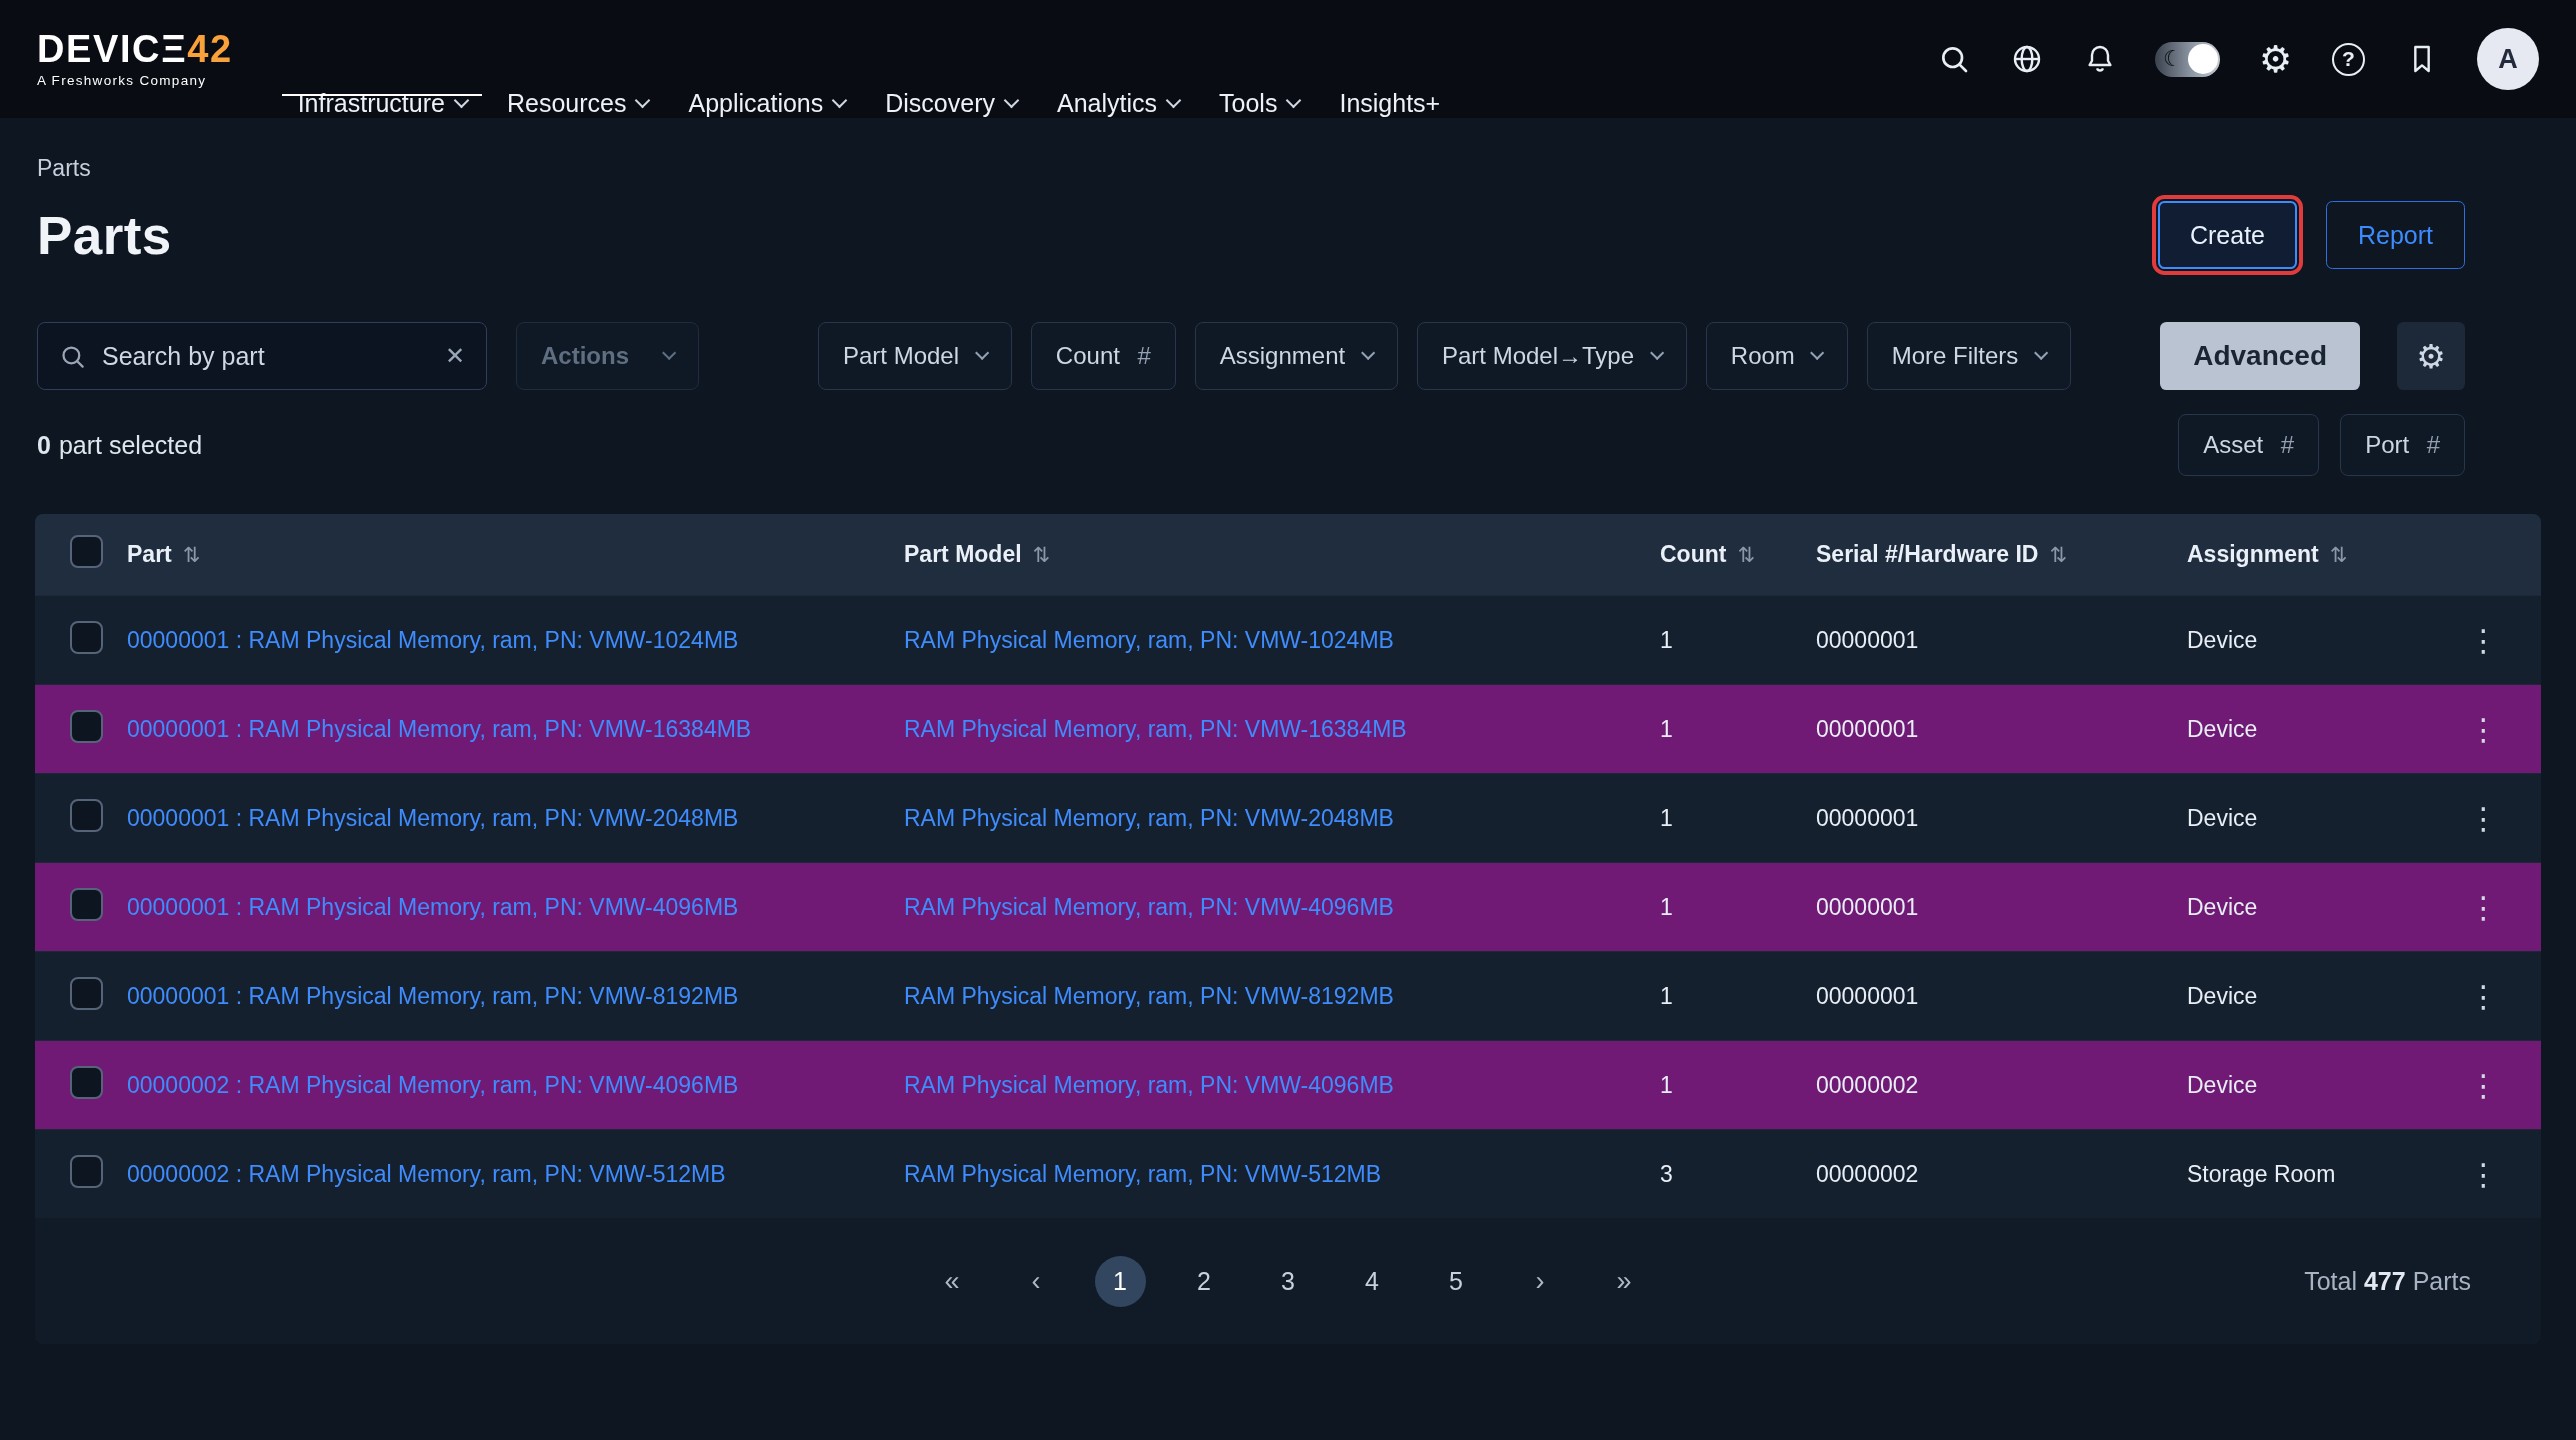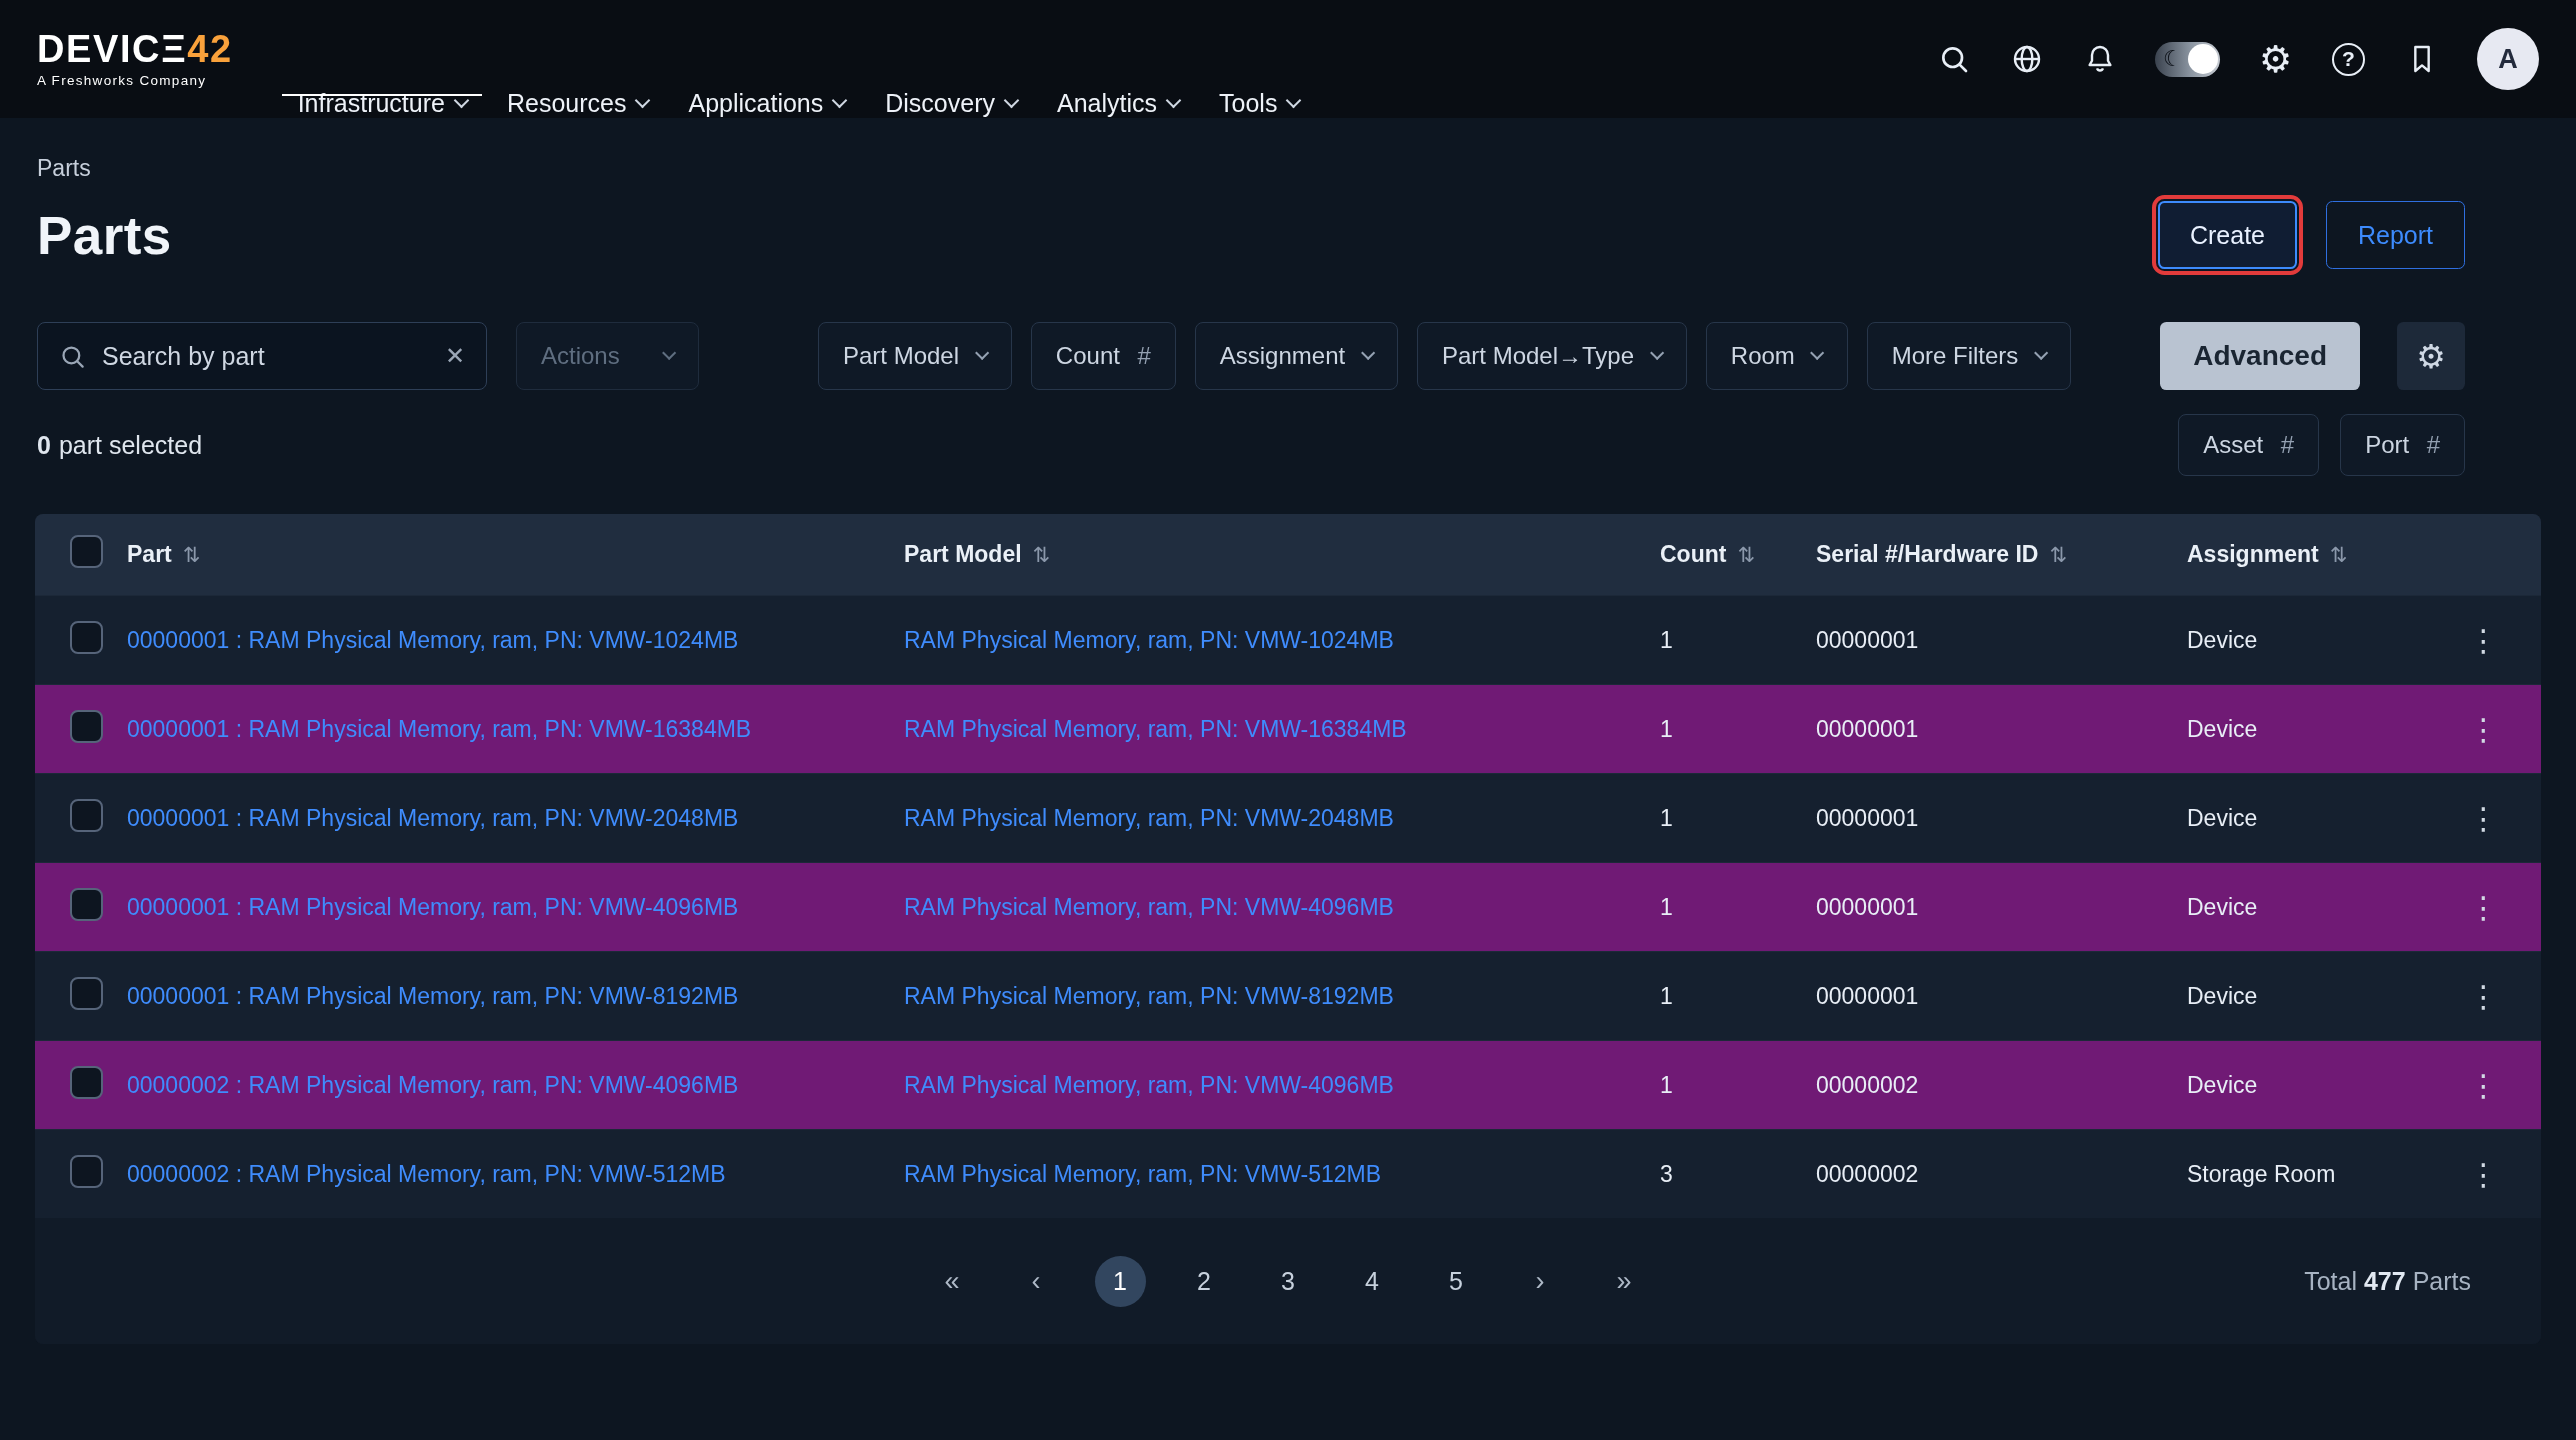--- a/index.html
+++ b/index.html
@@ -86,21 +86,21 @@
   .chip {
     height: 68px; display: inline-flex; align-items: center; gap: 17.5px; padding: 0 24px;
     border: 1.6px solid #27364a; border-radius: 8px; font-size: 24px; color: #cdd6e2;
     background: #0f1926; cursor: pointer; white-space: nowrap;
   }
   .chip .chev { width: 10.3px; height: 10.3px; border-width: 2px; color: #94a1b2; }
   .chip.disabled { color: #5f6e80; border-color: #1f2c3d; }
   .chip.disabled .chev { color: #5f6e80; }
   .hash { color: #94a1b2; }
 
-  .actions-chip { margin-left: 29px; min-width: 183px; justify-content: space-between; }
+  .actions-chip { margin-left: 29px; min-width: 183px; justify-content: space-between; font-weight: bold; }
   .chip-group { display: flex; gap: 19px; margin-left: 119px; }
   .advanced-btn {
     margin-left: auto; height: 68px; padding: 0 33px; border: none; border-radius: 6.4px;
     background: #b9c3d1; color: #1a2532; font-size: 28px; font-weight: 700; cursor: pointer; font-family: inherit;
   }
   .filter-gear {
     margin-left: 37px; width: 68px; height: 68px; border: none; border-radius: 6.4px;
     background: #1d2939; color: #cfd8e4; font-size: 33px; cursor: pointer; display: flex;
     align-items: center; justify-content: center;
   }
@@ -172,20 +172,23 @@
       <span>Discovery</span>
       <span class="chev"></span>
     </div>
     <div class="menu-item">
       <span>Analytics</span>
       <span class="chev"></span>
     </div>
     <div class="menu-item">
       <span>Tools</span>
       <span class="chev"></span>
+    </div>
+    <div class="menu-item">
+      <span>Insights+</span>
     </div>
   </nav>
 
   <div class="nav-icons">
     <span class="nav-icon">
       <svg viewBox="0 0 24 24" fill="none" stroke="currentColor" stroke-width="2" stroke-linecap="round">
           <circle cx="11" cy="11" r="7"></circle>
           <line x1="16.2" y1="16.2" x2="21" y2="21"></line>
         </svg>
     </span>

